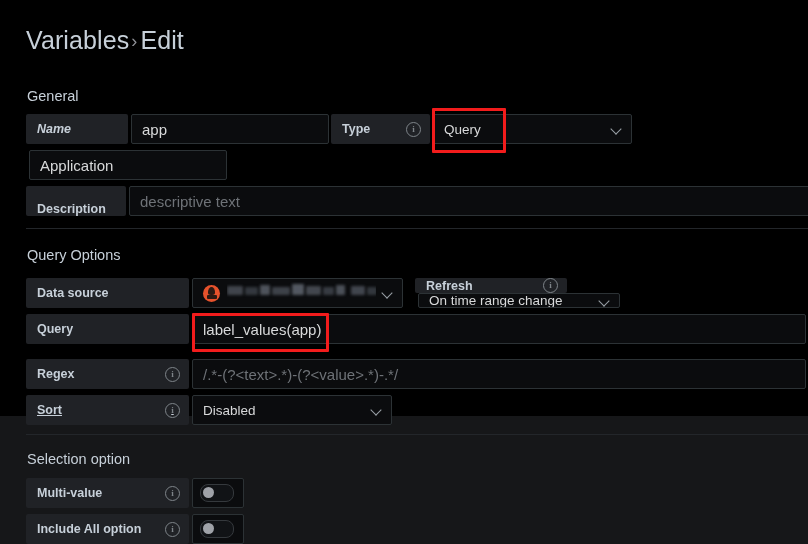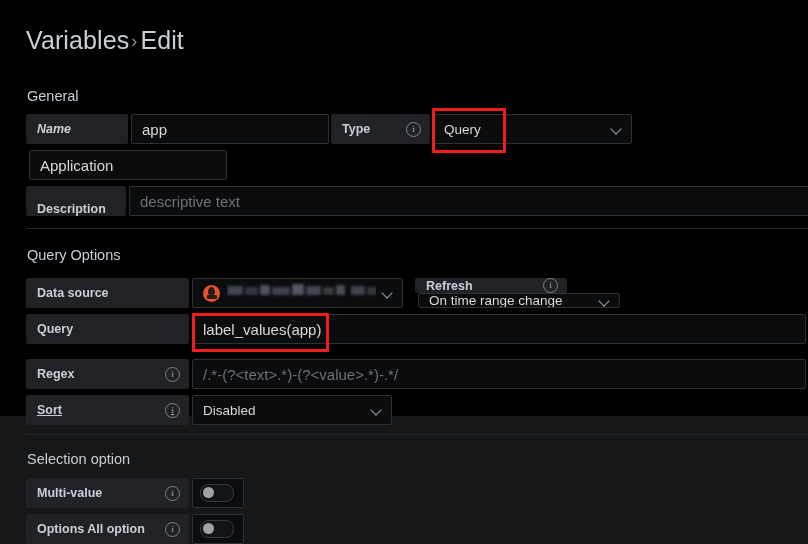--- a/index.html
+++ b/index.html
@@ -352,21 +352,21 @@
     </div>
     <div class="toggle-wrap" style="margin-left:3px;">
       <span class="toggle">
           <span class="knob"></span>
         </span>
     </div>
   </div>
 
   <div class="row" style="left:26px; top:514px;">
     <div class="fieldlabel" style="width:163px;">
-      <span class="ltext">Options All option</span>
+      <span class="ltext">Include All option</span>
       <span class="info-icon">i</span>
     </div>
     <div class="toggle-wrap" style="margin-left:3px;">
       <span class="toggle">
           <span class="knob"></span>
         </span>
     </div>
   </div>
 
   <div class="annot" style="left:432px; top:108px; width:68px; height:39px;"></div>

